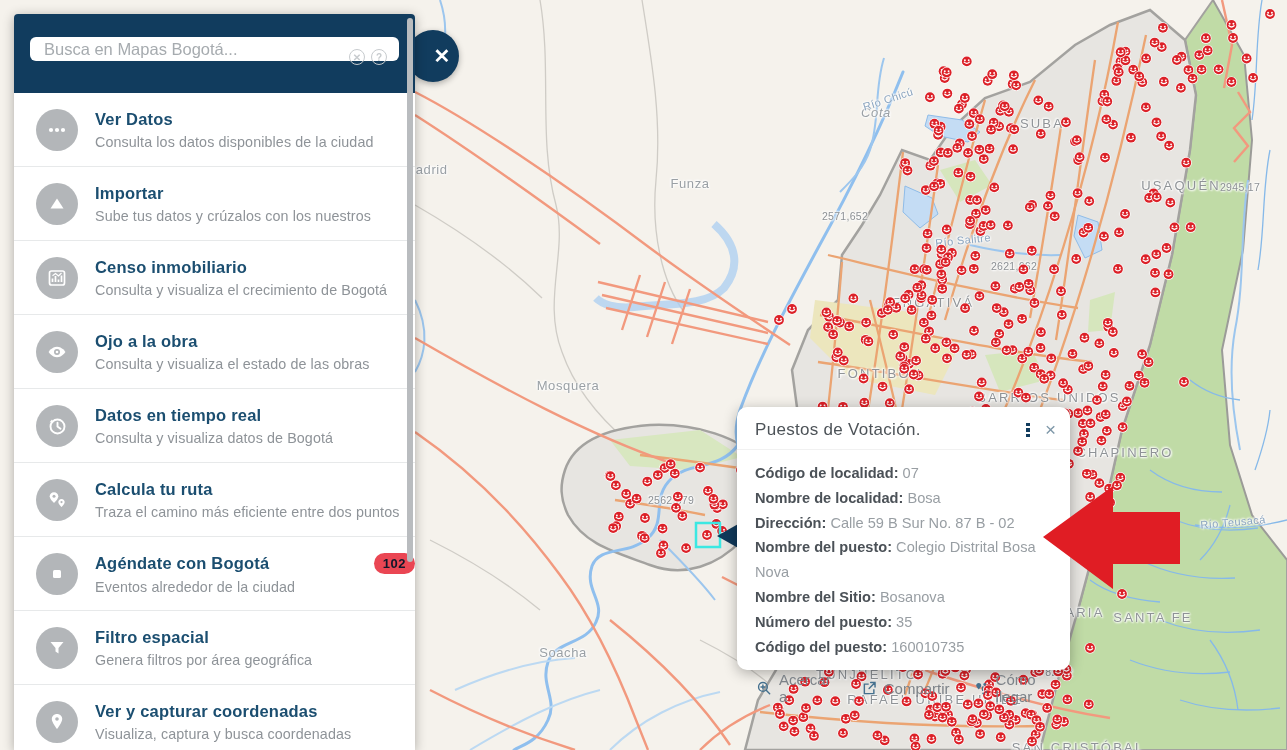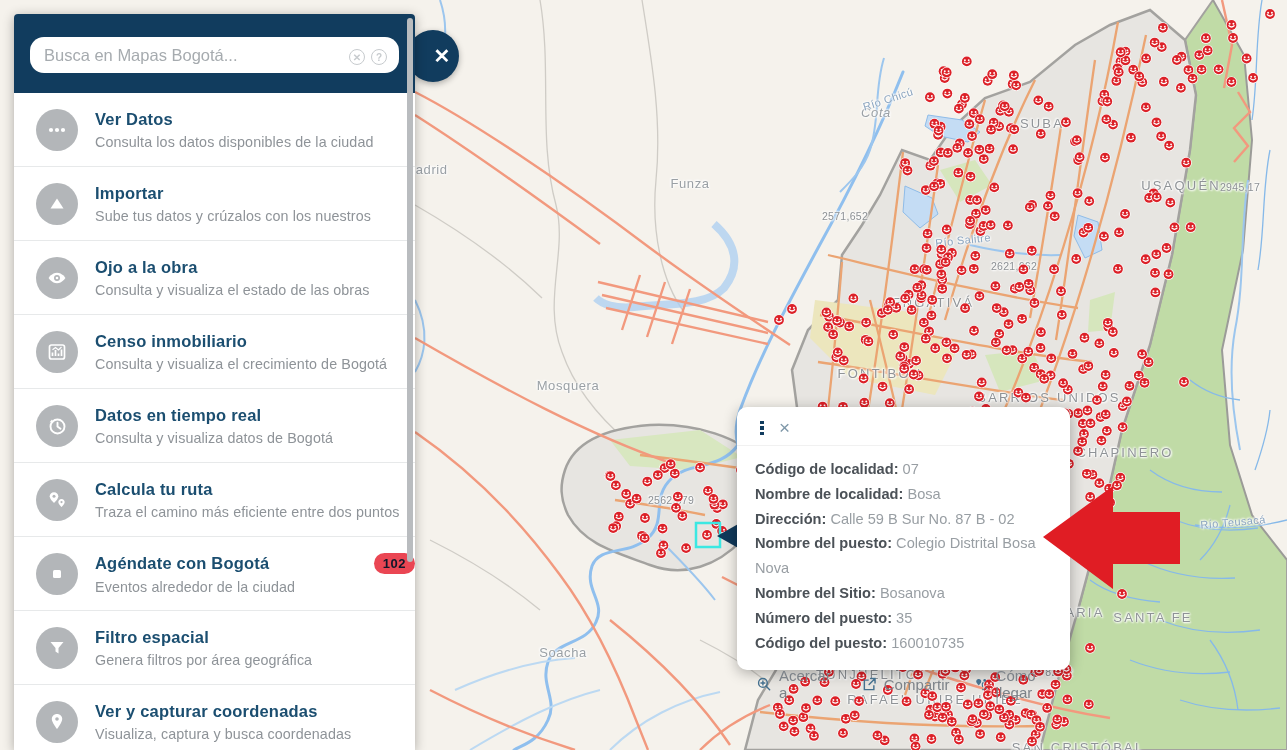--- a/index.html
+++ b/index.html
@@ -33,21 +33,21 @@
   
   #arrow-svg{position:absolute;left:0;top:0;z-index:7;pointer-events:none;}
   
   #close-tab{position:absolute;left:407px;top:30px;width:52px;height:52px;border-radius:50%;
              background:#113c5e;z-index:9;color:#fff;display:flex;align-items:center;justify-content:center;
              font-size:20px;font-weight:bold;cursor:pointer;box-shadow:0 2px 6px rgba(0,0,0,.3);}
   #close-tab span{margin-left:18px;}
   #sidebar{position:absolute;left:14px;top:14px;width:401px;height:736px;z-index:10;
            box-shadow:0 2px 12px rgba(0,0,0,.3);border-radius:4px 4px 0 0;}
   #search-panel{background:#113c5e;height:79px;border-radius:4px 4px 0 0;position:relative;}
-  #search-box{position:absolute;left:16px;top:23px;width:369px;height:36px;background:#fff;border-radius:14px;}
+  #search-box{position:absolute;left:16px;top:23px;width:369px;height:24px;background:#fff;border-radius:6px;}
   #search-input{position:absolute;left:0;top:0;width:100%;height:100%;border:none;outline:none;background:transparent;
                 border-radius:6px;padding:0 58px 0 14px;font-size:16.5px;color:#5a6166;box-sizing:border-box;
                 font-family:"Liberation Sans",sans-serif;}
   #search-input::placeholder{color:#a6abaf;}
   .sicon{position:absolute;top:12px;width:16px;height:16px;border:1.5px solid #c7cbce;border-radius:50%;
          color:#c7cbce;font-size:10px;display:flex;align-items:center;justify-content:center;box-sizing:border-box;
          font-weight:bold;cursor:pointer;}
   #menu-list{background:#fff;height:657px;overflow:hidden;position:relative;}
   .menu-item{display:flex;align-items:center;height:73px;padding-left:22px;cursor:pointer;background:#fff;}
   .menu-item + .menu-item{border-top:1px solid #e7e9ea;}
@@ -742,20 +742,21 @@
       <use href="#vm" x="735" y="464" width="12" height="12"></use>
     </g>
   <g id="selection-layer">
     <rect x="696" y="523" width="24" height="24" fill="none" stroke="#3be8e2" stroke-width="2.5"></rect>
     <polygon points="717,536 740,523 740,549" fill="#10395a"></polygon>
   </g>
 </svg>
 
 <div id="popup">
   <div class="popup-header">
+    <span class="popup-title">Puestos de Votación.</span>
     <span class="kebab">
         <i></i>
         <i></i>
         <i></i>
       </span>
     <span class="popup-close">×</span>
   </div>
   <div class="popup-body">
       <div class="field"><b>Código de localidad:</b> <span>07</span></div>
       <div class="field"><b>Nombre de localidad:</b> <span>Bosa</span></div>
@@ -841,47 +842,47 @@
       <div class="mi-title-row">
         <span class="mi-title">Importar</span>
 
       </div>
       <span class="mi-sub">Sube tus datos y crúzalos con los nuestros</span>
     </div>
   </div>
       <div class="menu-item">
     <span class="mi-icon">
           <svg viewBox="0 0 24 24">
+            <rect x="4.5" y="5" width="15" height="14" rx="2" fill="none" stroke="currentColor" stroke-width="1.7"></rect>
+            <path d="M7.5 16v-3.5M10.5 16v-6M13.5 16v-2.5M16.5 16v-6.5" stroke="currentColor" stroke-width="1.7" fill="none"></path>
+            <path d="M7.5 9.8 10.5 7.6l3 2.4 3-3" stroke="currentColor" stroke-width="1.2" fill="none"></path>
+          </svg>
+        </span>
+    <div class="mi-text">
+      <div class="mi-title-row">
+        <span class="mi-title">Censo inmobiliario</span>
+
+      </div>
+      <span class="mi-sub">Consulta y visualiza el crecimiento de Bogotá</span>
+    </div>
+  </div>
+      <div class="menu-item">
+    <span class="mi-icon">
+          <svg viewBox="0 0 24 24">
             <path d="M12 6.8C6.8 6.8 3.6 12 3.6 12s3.2 5.2 8.4 5.2S20.4 12 20.4 12 17.2 6.8 12 6.8Z" fill="currentColor"></path>
             <circle cx="12" cy="12" r="3" fill="#b3b6b9"></circle>
             <circle cx="12" cy="12" r="1.3" fill="currentColor"></circle>
           </svg>
         </span>
     <div class="mi-text">
       <div class="mi-title-row">
         <span class="mi-title">Ojo a la obra</span>
 
       </div>
       <span class="mi-sub">Consulta y visualiza el estado de las obras</span>
-    </div>
-  </div>
-      <div class="menu-item">
-    <span class="mi-icon">
-          <svg viewBox="0 0 24 24">
-            <rect x="4.5" y="5" width="15" height="14" rx="2" fill="none" stroke="currentColor" stroke-width="1.7"></rect>
-            <path d="M7.5 16v-3.5M10.5 16v-6M13.5 16v-2.5M16.5 16v-6.5" stroke="currentColor" stroke-width="1.7" fill="none"></path>
-            <path d="M7.5 9.8 10.5 7.6l3 2.4 3-3" stroke="currentColor" stroke-width="1.2" fill="none"></path>
-          </svg>
-        </span>
-    <div class="mi-text">
-      <div class="mi-title-row">
-        <span class="mi-title">Censo inmobiliario</span>
-
-      </div>
-      <span class="mi-sub">Consulta y visualiza el crecimiento de Bogotá</span>
     </div>
   </div>
       <div class="menu-item">
     <span class="mi-icon">
           <svg viewBox="0 0 24 24">
             <circle cx="12.5" cy="12.5" r="7" fill="none" stroke="currentColor" stroke-width="1.9"></circle>
             <path d="M12.5 8.7v3.8l3 2.2" fill="none" stroke="currentColor" stroke-width="1.9" stroke-linecap="round"></path>
             <path d="M4.6 8.2 7 5.6l1.5 3Z" fill="currentColor"></path>
           </svg>
         </span>

